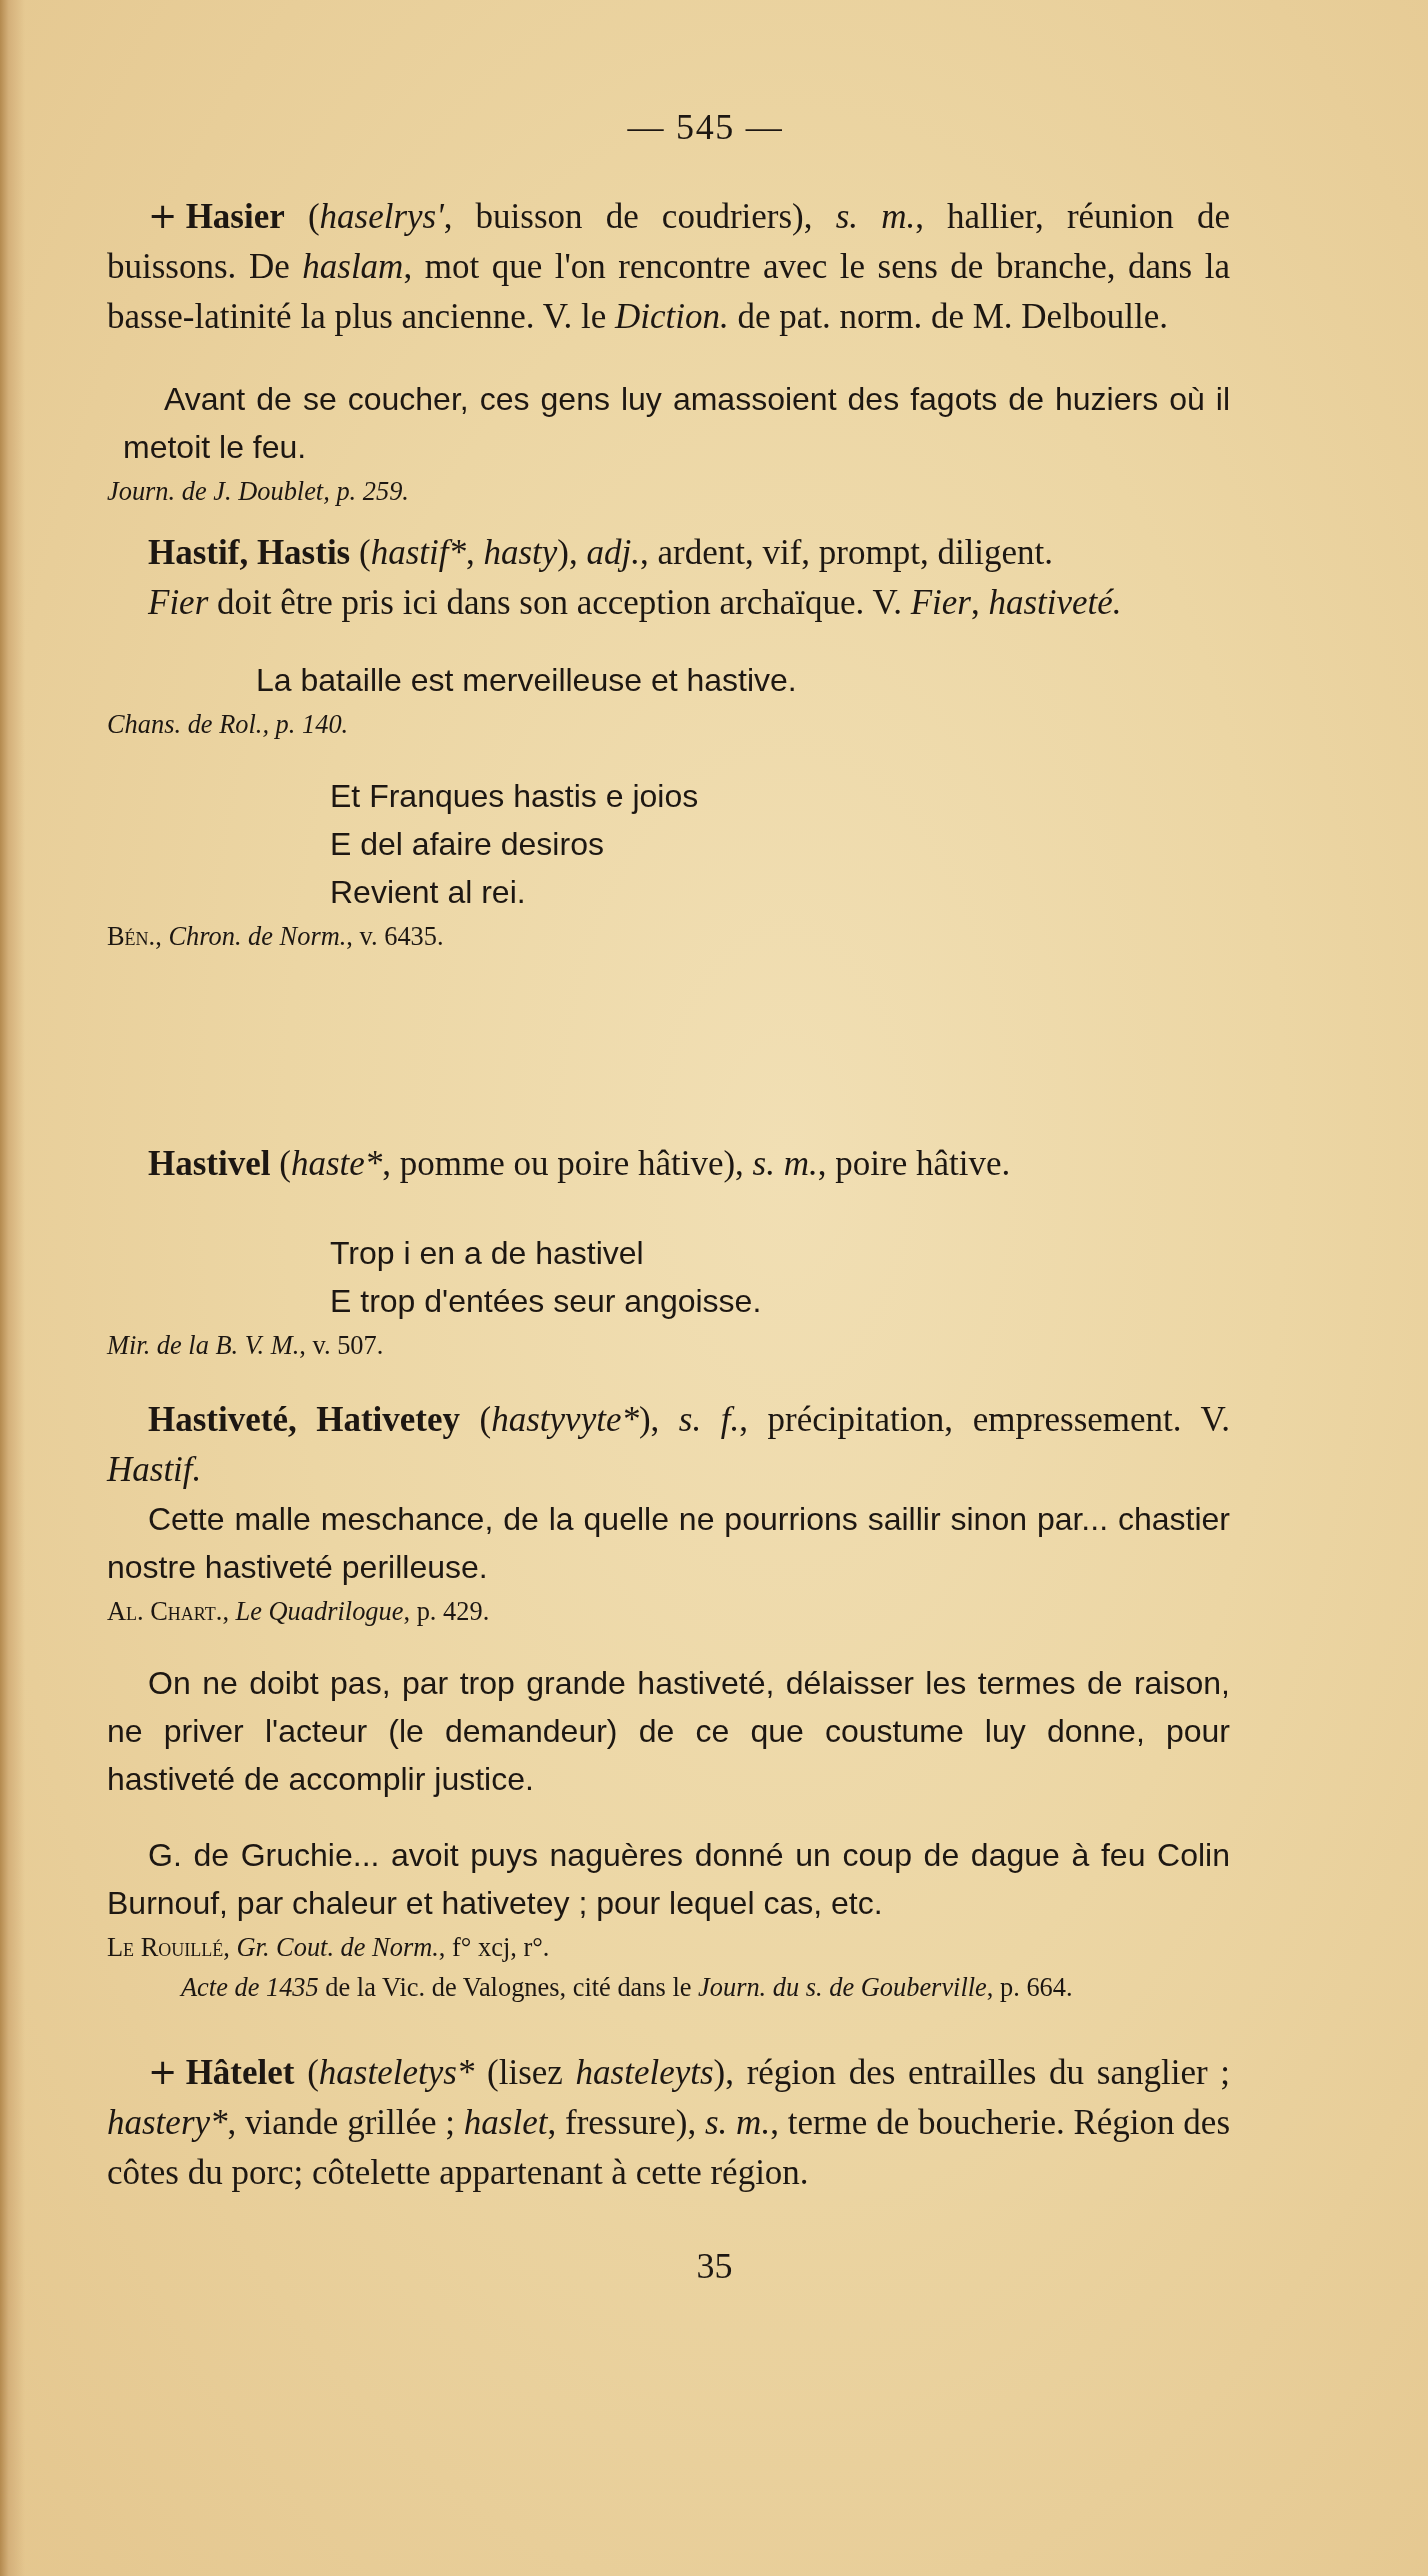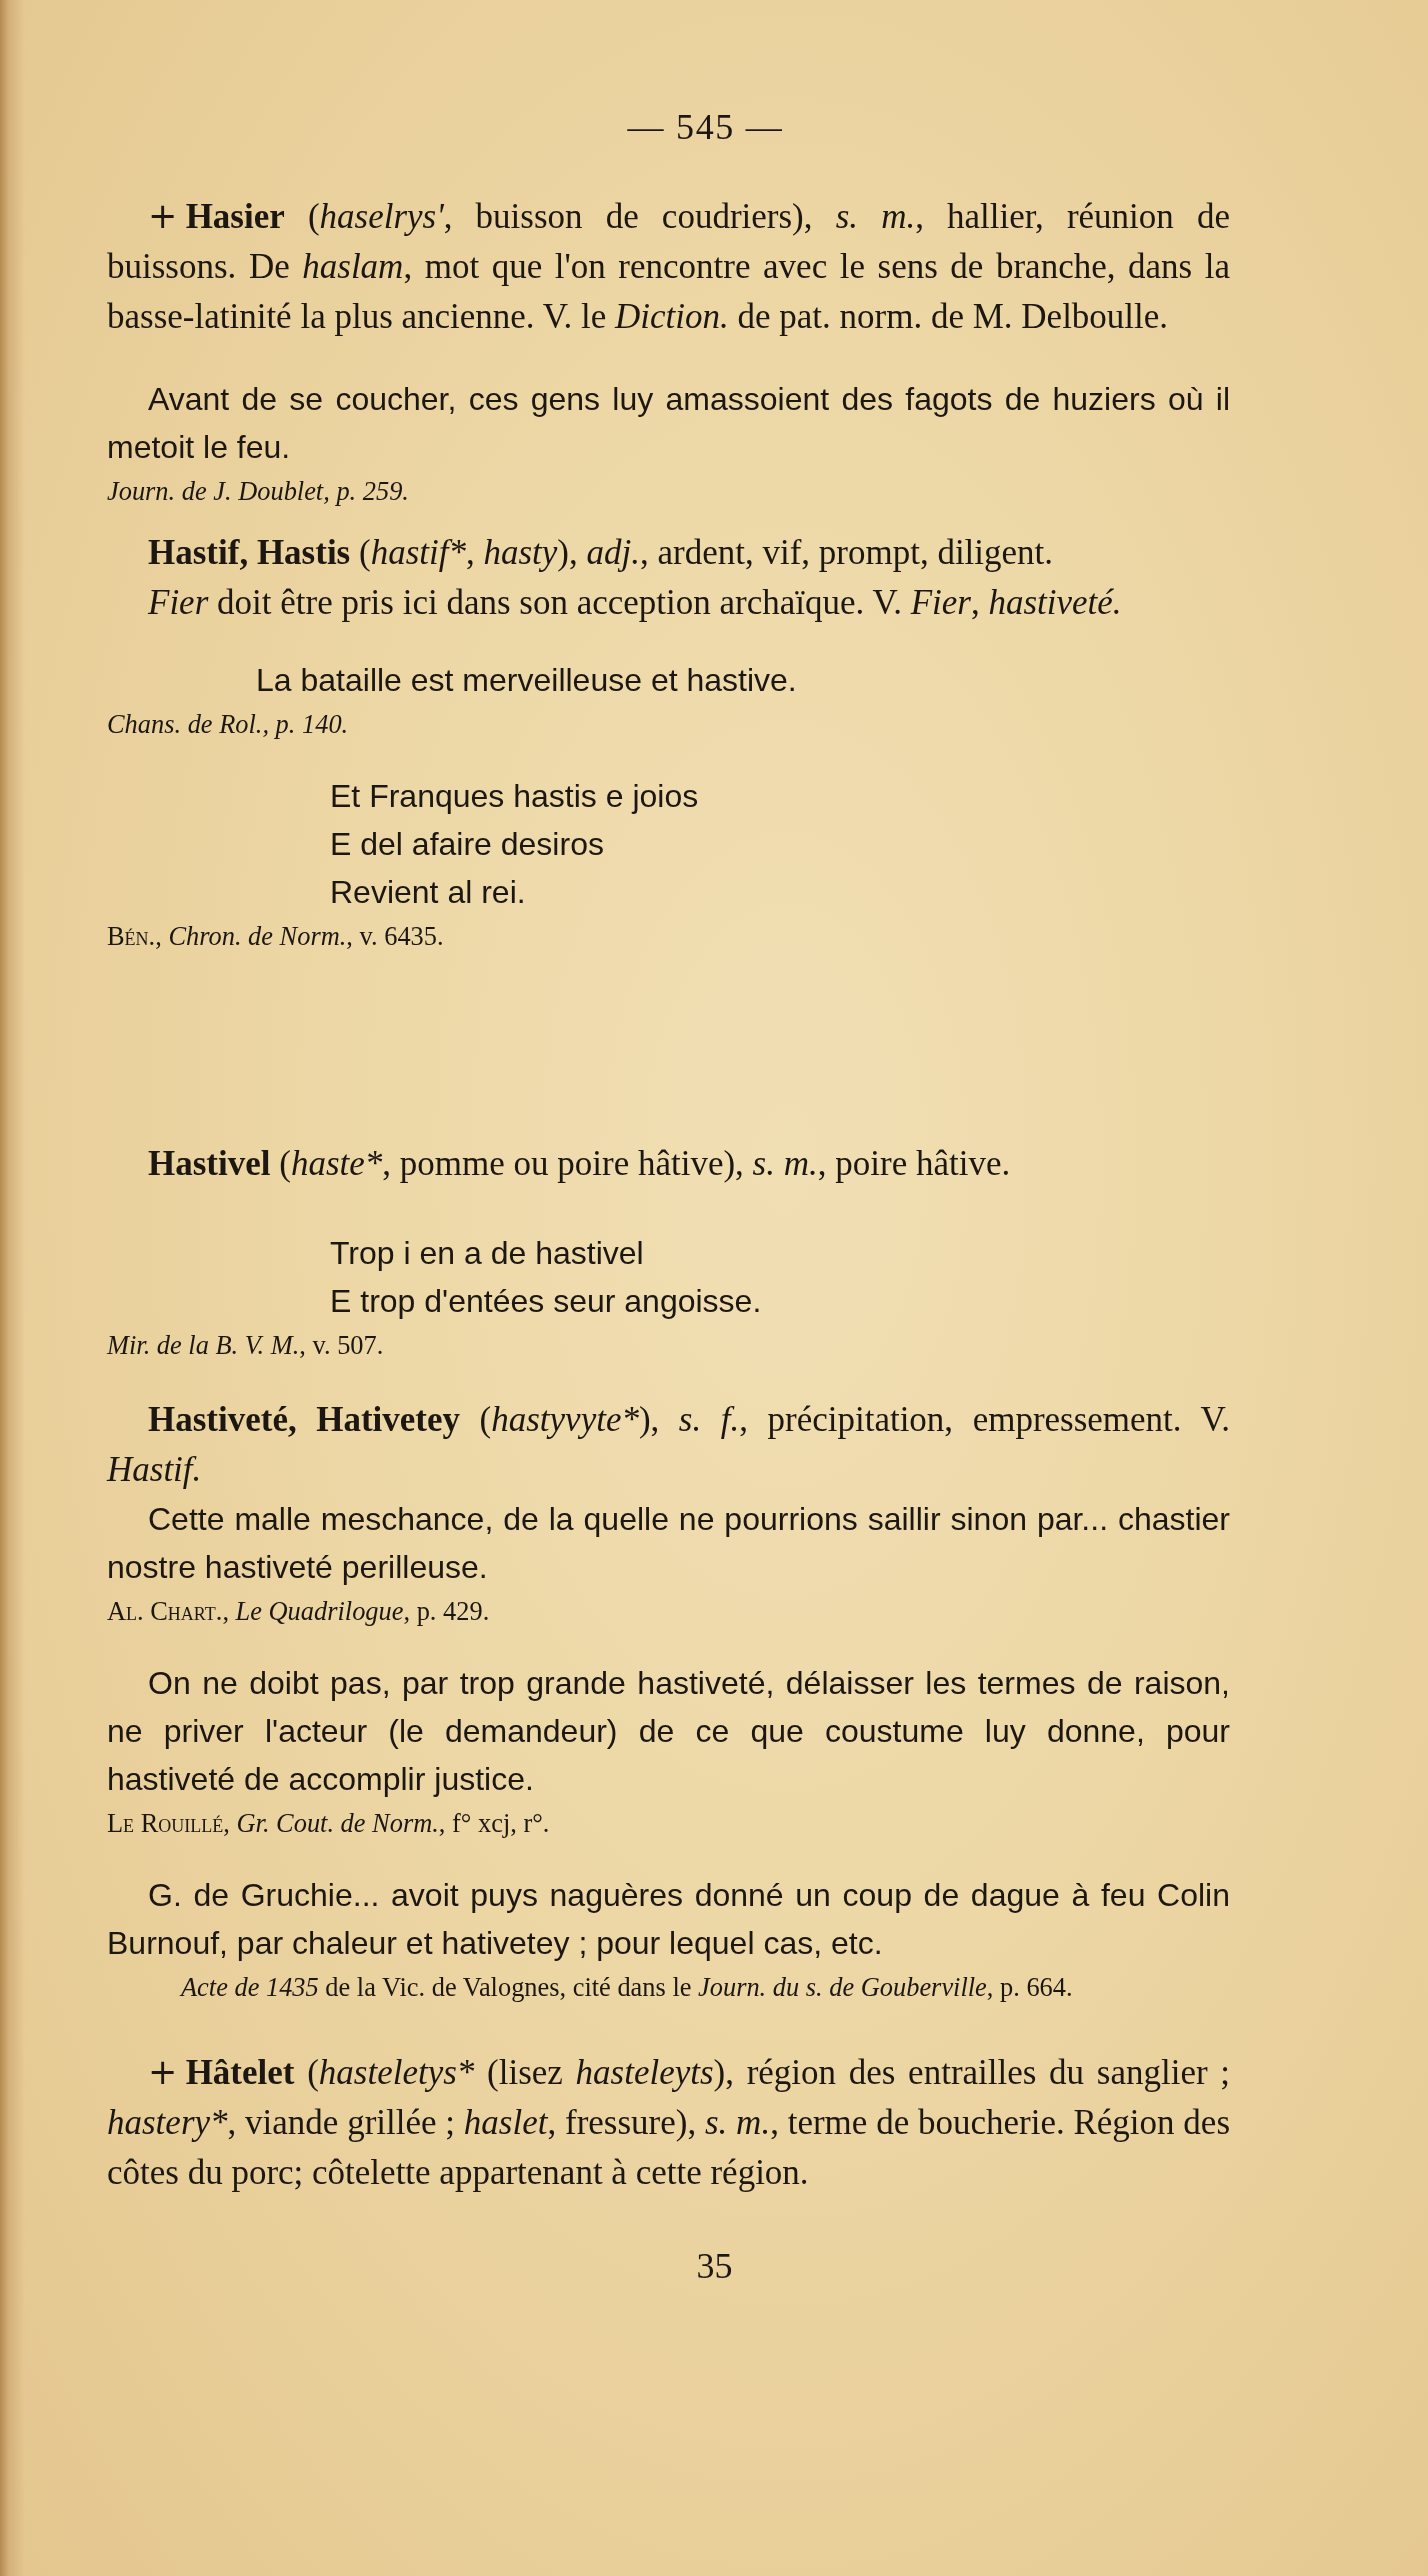--- a/index.html
+++ b/index.html
@@ -35,21 +35,21 @@
 <body>
 
 <div class="leftedge"></div>
 
 <div class="page">
 
   <div class="pageno">— 545 —</div>
 
   <div class="block" style="top:191px;">
     <p class="p indent"><span class="cross">+</span><span class="hw">Hasier</span><span> (</span><i>haselrys'</i><span>, buisson de coudriers), </span><i>s. m.</i><span>, hallier, réunion de buissons. De </span><i>haslam</i><span>, mot que l'on rencontre avec le sens de branche, dans la basse-latinité la plus ancienne. V. le </span><i>Diction.</i><span> de pat. norm. de M. Delboulle.</span></p>
-    <p class="p indent quote" style="margin-top:33px;">Avant de se coucher, ces gens luy amassoient des fagots de huziers où il metoit le feu.</p>
+    <p class="p indent quote" style="margin-top:33px;margin-left:16px;">Avant de se coucher, ces gens luy amassoient des fagots de huziers où il metoit le feu.</p>
     <p class="p src it">Journ. de J. Doublet, p. 259.</p>
   </div>
 
   <div class="block" style="top:528px;">
     <p class="p indent"><span class="hw">Hastif, Hastis</span><span> (</span><i>hastif*</i><span>, </span><i>hasty</i><span>), </span><i>adj.</i><span>, ardent, vif, prompt, diligent.</span></p>
     <p class="p indent"><i>Fier</i><span> doit être pris ici dans son acception archaïque. V. </span><i>Fier</i><span>, </span><i>hastiveté.</i></p>
     <p class="p quote" style="margin-top:28px; padding-left:149px;">La bataille est merveilleuse et hastive.</p>
     <p class="p src it">Chans. de Rol., p. 140.</p>
     <div class="quote verse" style="margin-top:28px;">
       <div>Et Franques hastis e joios</div>
@@ -66,22 +66,22 @@
       <div>E trop d'entées seur angoisse.</div>
     </div>
     <p class="p src"><i>Mir. de la B. V. M.</i><span>, v. 507.</span></p>
   </div>
 
   <div class="block" style="top:1395px;">
     <p class="p indent"><span class="hw">Hastiveté, Hativetey</span><span> (</span><i>hastyvyte*</i><span>), </span><i>s. f.</i><span>, précipitation, empressement. V. </span><i>Hastif.</i></p>
     <p class="p indent quote" style="">Cette malle meschance, de la quelle ne pourrions saillir sinon par... chastier nostre hastiveté perilleuse.</p>
     <p class="p src"><span class="sc">Al. Chart.</span><span>, </span><i>Le Quadrilogue</i><span>, p. 429.</span></p>
     <p class="p indent quote" style="margin-top:28px;">On ne doibt pas, par trop grande hastiveté, délaisser les termes de raison, ne priver l'acteur (le demandeur) de ce que coustume luy donne, pour hastiveté de accomplir justice.</p>
+    <p class="p indent quote" style="margin-top:28px;">G. de Gruchie... avoit puys naguères donné un coup de dague à feu Colin Burnouf, par chaleur et hativetey ; pour lequel cas, etc.</p>
     <p class="p src"><span class="sc">Le Rouillé</span><span>, </span><i>Gr. Cout. de Norm.</i><span>, f° xcj, r°.</span></p>
-    <p class="p indent quote" style="margin-top:28px;">G. de Gruchie... avoit puys naguères donné un coup de dague à feu Colin Burnouf, par chaleur et hativetey ; pour lequel cas, etc.</p>
     <p class="p src" style="text-align:left; padding-left:74px; text-indent:0;"><i>Acte de 1435</i><span> de la Vic. de Valognes, cité dans le </span><i>Journ. du s. de Gouberville</i><span>, p. 664.</span></p>
   </div>
 
   <div class="block" style="top:2047px;">
     <p class="p indent"><span class="cross">+</span><span class="hw">Hâtelet</span><span> (</span><i>hasteletys*</i><span> (lisez </span><i>hasteleyts</i><span>), région des entrailles du sanglier ; </span><i>hastery*</i><span>, viande grillée ; </span><i>haslet</i><span>, fressure), </span><i>s. m.</i><span>, terme de boucherie. Région des côtes du porc; côtelette appartenant à cette région.</span></p>
   </div>
 
   <div class="sig" style="top:2245px;">35</div>
 </div>
 

